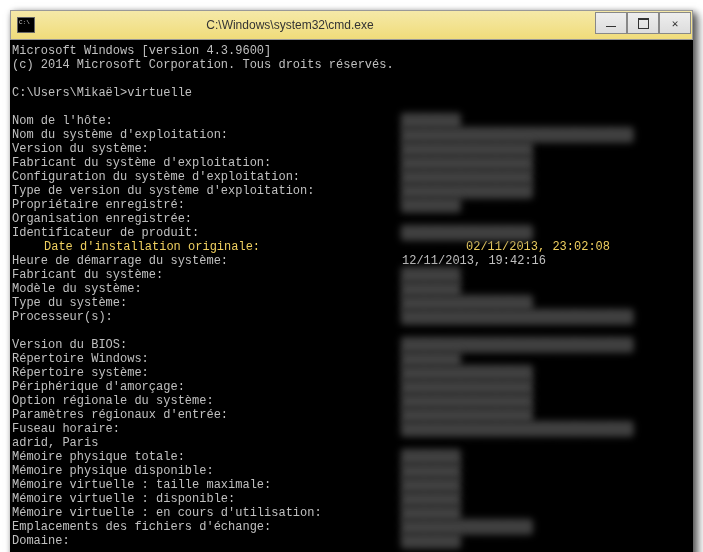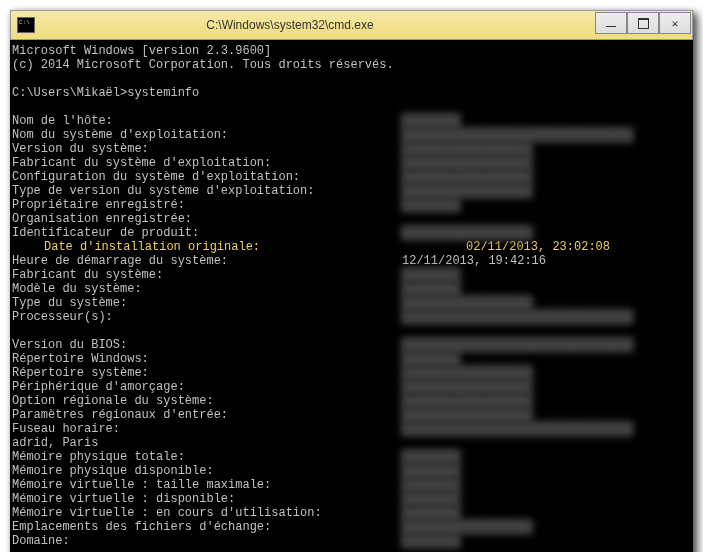--- a/index.html
+++ b/index.html
@@ -119,23 +119,23 @@
 <div class="window">
   <div class="titlebar">
     <span class="titlebar-icon"></span>
     <span class="titlebar-title">C:\Windows\system32\cmd.exe</span>
     <div class="titlebar-buttons">
       <div class="titlebar-btn min"></div>
       <div class="titlebar-btn max"></div>
       <div class="titlebar-btn close"></div>
     </div>
   </div>
-  <div class="terminal"><span>Microsoft Windows [version 2.3.9600]</span>
+  <div class="terminal"><span>Microsoft Windows [version 4.3.9600]</span>
 <span>(c) 2014 Microsoft Corporation. Tous droits réservés.</span>
 
-<span>C:\Users\Mikaël&gt;</span><span>systeminfo</span>
+<span>C:\Users\Mikaël&gt;</span><span>virtuelle</span>
 
 <div class="row"><span class="label">Nom de l'hôte:</span><span class="blurred">████████</span></div><div class="row"><span class="label">Nom du système d'exploitation:</span><span class="blurred">████████████████████████████████</span></div><div class="row"><span class="label">Version du système:</span><span class="blurred">██████████████████</span></div><div class="row"><span class="label">Fabricant du système d'exploitation:</span><span class="blurred">██████████████████</span></div><div class="row"><span class="label">Configuration du système d'exploitation:</span><span class="blurred">██████████████████</span></div><div class="row"><span class="label">Type de version du système d'exploitation:</span><span class="blurred">██████████████████</span></div><div class="row"><span class="label">Propriétaire enregistré:</span><span class="blurred">████████</span></div><span>Organisation enregistrée:</span>
 <div class="row"><span class="label">Identificateur de produit:</span><span class="blurred">██████████████████</span></div><div class="row"><span class="label highlight">Date d'installation originale:</span><span class="highlight">02/11/2013, 23:02:08</span></div><div class="row"><span class="label">Heure de démarrage du système:</span><span>12/11/2013, 19:42:16</span></div><div class="row"><span class="label">Fabricant du système:</span><span class="blurred">████████</span></div><div class="row"><span class="label">Modèle du système:</span><span class="blurred">████████</span></div><div class="row"><span class="label">Type du système:</span><span class="blurred">██████████████████</span></div><div class="row"><span class="label">Processeur(s):</span><span class="blurred">████████████████████████████████</span></div>
 <div class="row"><span class="label">Version du BIOS:</span><span class="blurred">████████████████████████████████</span></div><div class="row"><span class="label">Répertoire Windows:</span><span class="blurred">████████</span></div><div class="row"><span class="label">Répertoire système:</span><span class="blurred">██████████████████</span></div><div class="row"><span class="label">Périphérique d'amorçage:</span><span class="blurred">██████████████████</span></div><div class="row"><span class="label">Option régionale du système:</span><span class="blurred">██████████████████</span></div><div class="row"><span class="label">Paramètres régionaux d'entrée:</span><span class="blurred">██████████████████</span></div><div class="row"><span class="label">Fuseau horaire:</span><span class="blurred">████████████████████████████████</span></div><span>adrid, Paris</span>
 <div class="row"><span class="label">Mémoire physique totale:</span><span class="blurred">████████</span></div><div class="row"><span class="label">Mémoire physique disponible:</span><span class="blurred">████████</span></div><div class="row"><span class="label">Mémoire virtuelle : taille maximale:</span><span class="blurred">████████</span></div><div class="row"><span class="label">Mémoire virtuelle : disponible:</span><span class="blurred">████████</span></div><div class="row"><span class="label">Mémoire virtuelle : en cours d'utilisation:</span><span class="blurred">████████</span></div><div class="row"><span class="label">Emplacements des fichiers d'échange:</span><span class="blurred">██████████████████</span></div><div class="row"><span class="label">Domaine:</span><span class="blurred">████████</span></div>
 </div>
 </div>
 
 </body></html>

